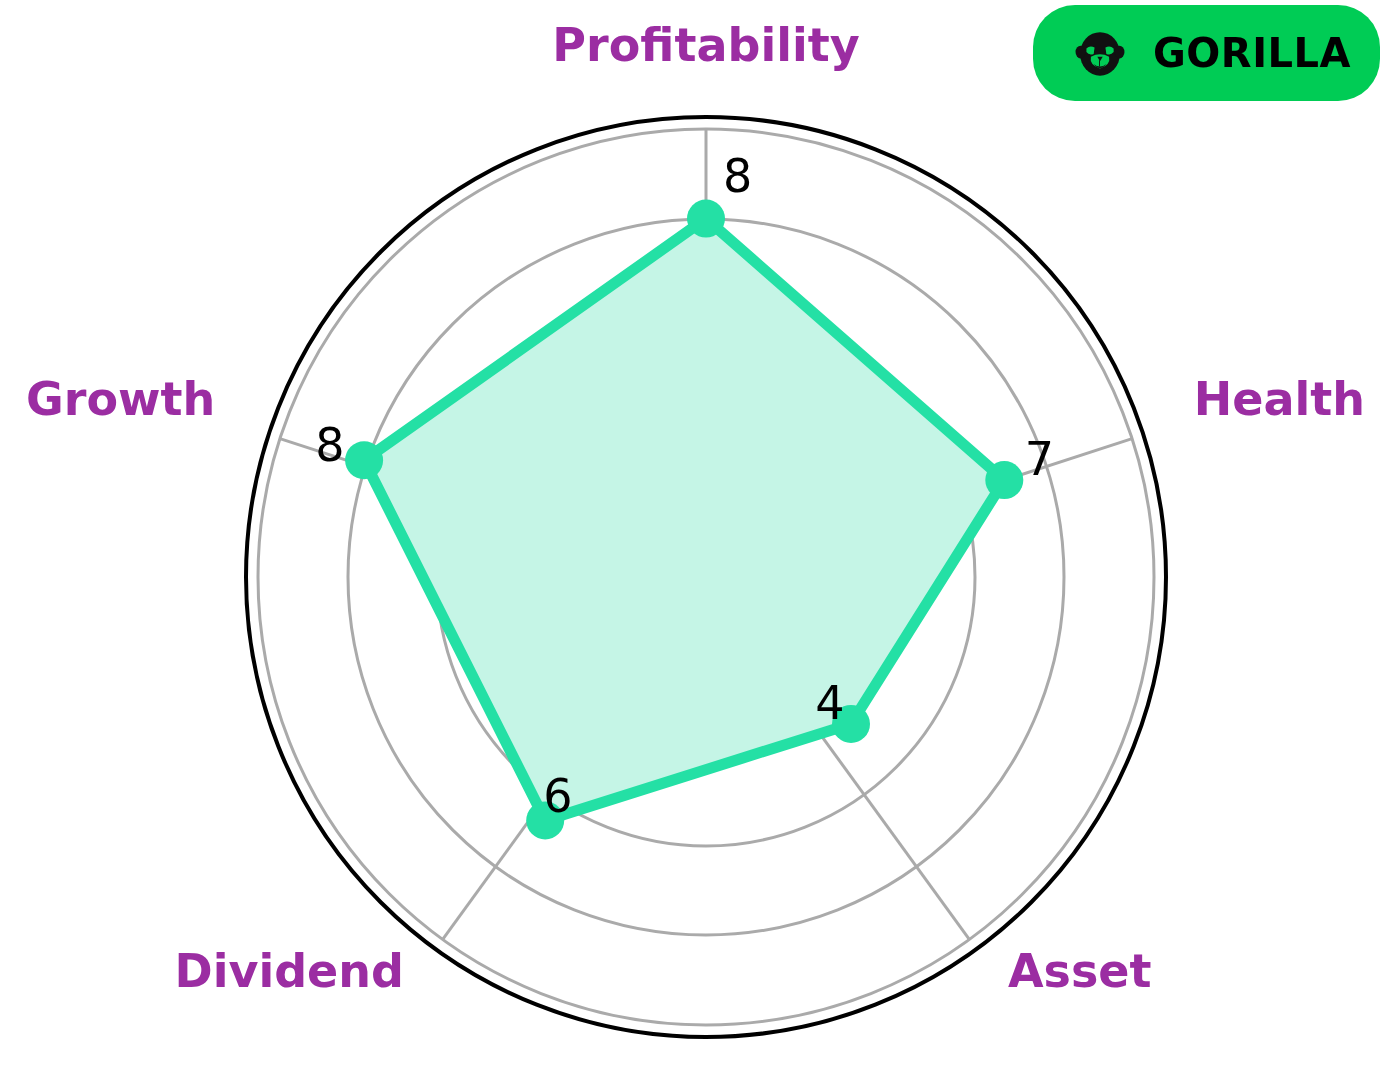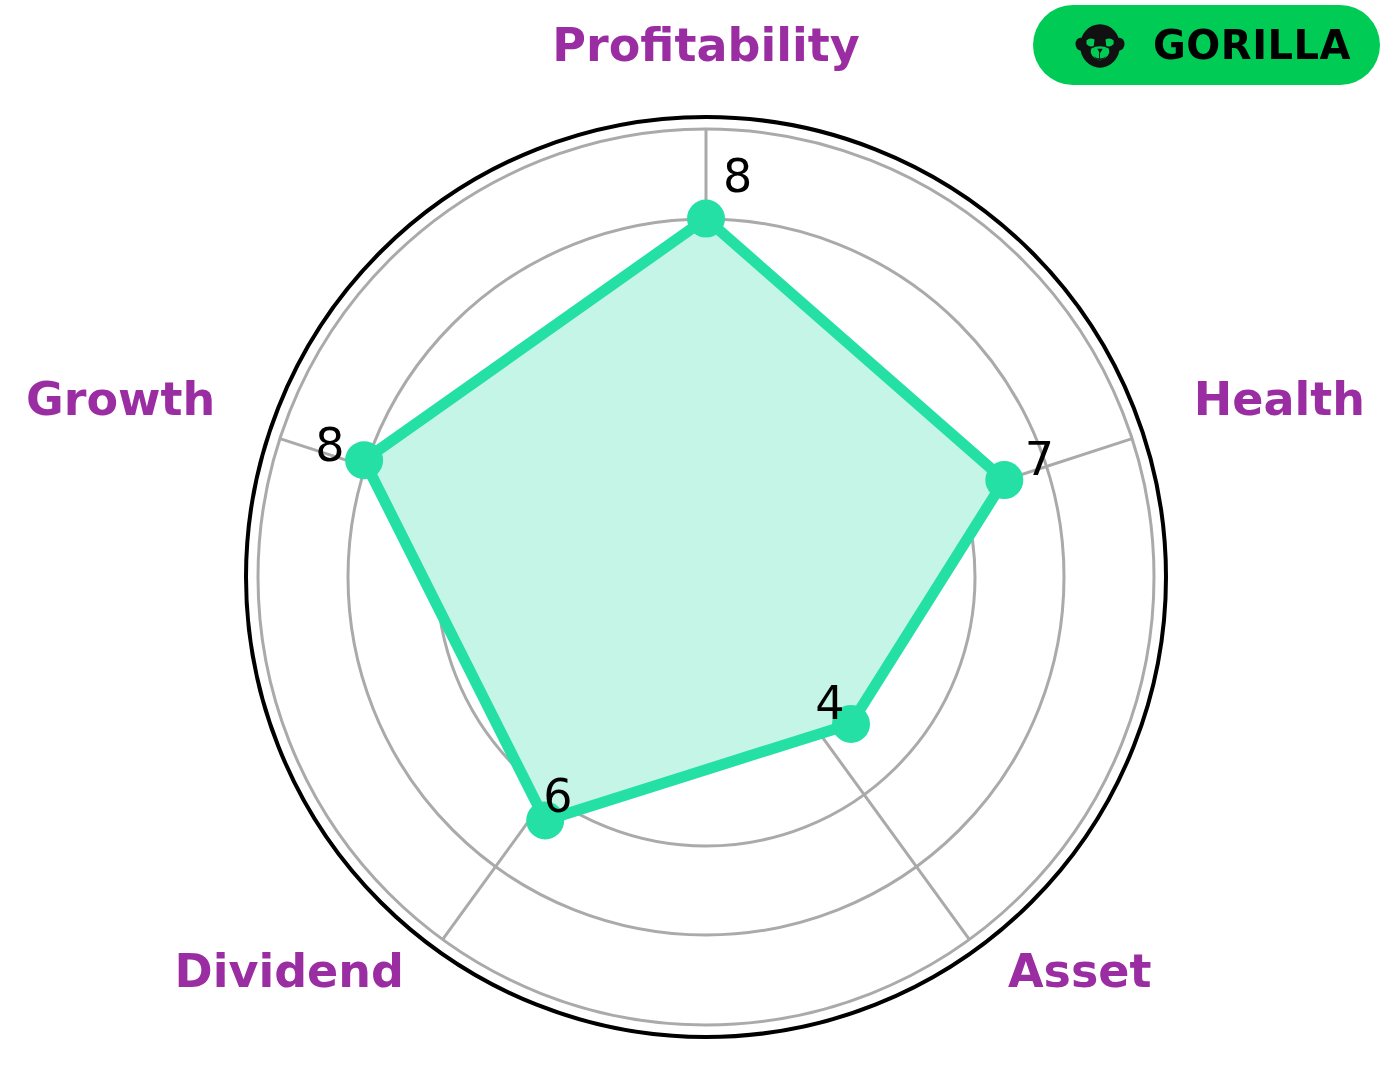--- a/index.html
+++ b/index.html
@@ -21,21 +21,21 @@
     width: 1391px;
     height: 1065px;
   }
 
   
   .brand-badge {
     position: absolute;
     left: 1033px;
     top: 5px;
     width: 347px;
-    height: 80px;
+    height: 96px;
     border-radius: 42px;
     background: #00CC55;
     display: flex;
     align-items: center;
     justify-content: flex-start;
     box-sizing: border-box;
     padding-left: 38px;
     gap: 24px;
   }
   .brand-icon {

